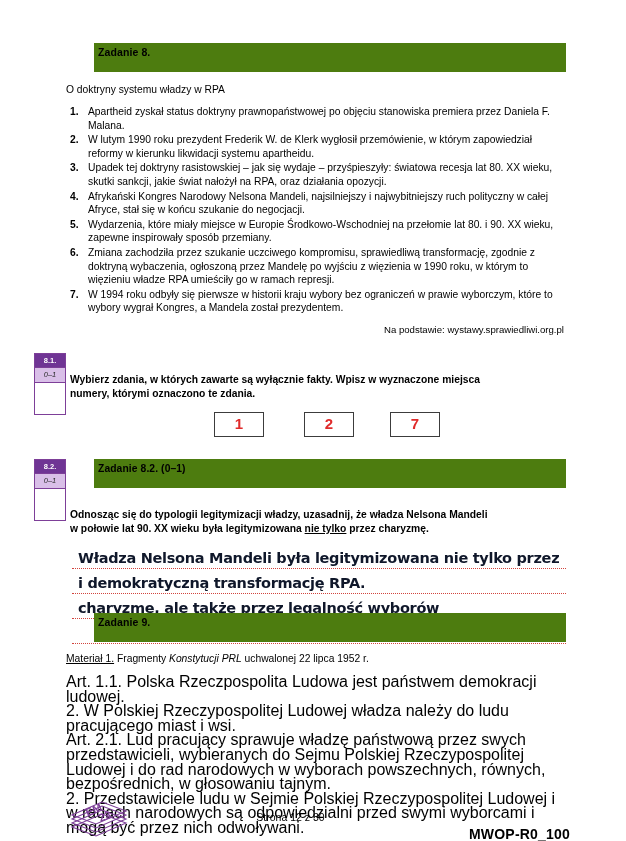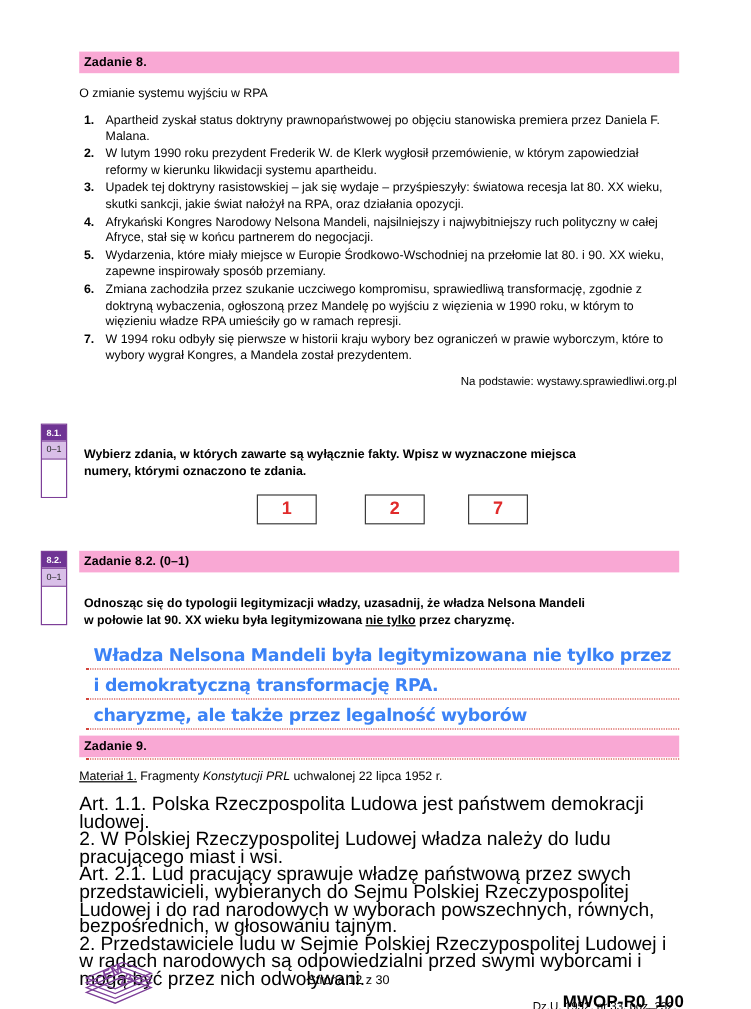--- a/index.html
+++ b/index.html
@@ -25,26 +25,27 @@
   
   .content {
     position: absolute;
     left: 66px;
     top: 0;
     width: 500px;
   }
 
   
   .band {
-    background: #f9a8d4;
+    background: #4d7c0f;
     font-weight: bold;
     font-size: 10.5px;
     line-height: 15px;
-    padding: 2px 0 1px 4px;
+    padding: 2px 0 12px 4px;
     letter-spacing: 0.1px;
+    margin-left: 28px;
   }
 
   .intro {
     font-size: 10.3px;
     line-height: 14px;
     margin-top: 11px;
   }
 
   
   ol.facts {
@@ -76,41 +77,42 @@
   
   .task {
     position: absolute;
     left: 34px;
     width: 532px;
   }
   .task .scorebox {
     position: absolute;
     left: 0;
     top: 0;
-    width: 22px;
+    width: 32px;
     border: 1px solid #7d3f98;
     box-sizing: border-box;
   }
   .scorebox .sb-id {
     background: #6f3494;
     color: #ffffff;
     font-size: 7.5px;
     font-weight: bold;
     text-align: center;
     line-height: 13px;
     height: 13px;
   }
   .scorebox .sb-range {
     background: #d9bfe8;
     color: #2a2a2a;
     font-size: 7.5px;
     text-align: center;
     line-height: 14px;
     height: 14px;
     border-top: 1px solid #7d3f98;
+    font-style: italic;
   }
   .scorebox .sb-blank {
     background: #ffffff;
     height: 31px;
     border-top: 1px solid #7d3f98;
   }
 
   .task .body {
     margin-left: 32px;
   }
@@ -162,21 +164,21 @@
     position: relative;
     height: 24px;
     border-bottom: 1.5px dotted #d2443d;
   }
   .aline .written {
     position: absolute;
     left: 6px;
     bottom: 2px;
     font-size: 14.5px;
     font-weight: bold;
-    color: #3b82f6;
+    color: #0f172a;
     font-family: "DejaVu Sans", sans-serif;
     letter-spacing: -0.3px;
     white-space: nowrap;
   }
 
   
   .matline {
     font-size: 10.3px;
     line-height: 14px;
     margin-top: 10px;
@@ -221,26 +223,26 @@
     letter-spacing: 0.2px;
   }
 </style>
 </head>
 <body>
 
 <div class="page">
 
   <div class="content" style="top:43px;">
     <div class="band">Zadanie 8.</div>
-    <div class="intro">O zmianie systemu wyjściu w RPA</div>
+    <div class="intro">O doktryny systemu władzy w RPA</div>
     <ol class="facts">
       <li><span class="num">1.</span><span>Apartheid zyskał status doktryny prawnopaństwowej po objęciu stanowiska premiera przez Daniela F. Malana.</span></li>
       <li><span class="num">2.</span><span>W lutym 1990 roku prezydent Frederik W. de Klerk wygłosił przemówienie, w którym zapowiedział reformy w kierunku likwidacji systemu apartheidu.</span></li>
       <li><span class="num">3.</span><span>Upadek tej doktryny rasistowskiej – jak się wydaje – przyśpieszyły: światowa recesja lat 80. XX wieku, skutki sankcji, jakie świat nałożył na RPA, oraz działania opozycji.</span></li>
-      <li><span class="num">4.</span><span>Afrykański Kongres Narodowy Nelsona Mandeli, najsilniejszy i najwybitniejszy ruch polityczny w całej Afryce, stał się w końcu partnerem do negocjacji.</span></li>
+      <li><span class="num">4.</span><span>Afrykański Kongres Narodowy Nelsona Mandeli, najsilniejszy i najwybitniejszy ruch polityczny w całej Afryce, stał się w końcu szukanie do negocjacji.</span></li>
       <li><span class="num">5.</span><span>Wydarzenia, które miały miejsce w Europie Środkowo-Wschodniej na przełomie lat 80. i 90. XX wieku, zapewne inspirowały sposób przemiany.</span></li>
       <li><span class="num">6.</span><span>Zmiana zachodziła przez szukanie uczciwego kompromisu, sprawiedliwą transformację, zgodnie z doktryną wybaczenia, ogłoszoną przez Mandelę po wyjściu z więzienia w 1990 roku, w którym to więzieniu władze RPA umieściły go w ramach represji.</span></li>
       <li><span class="num">7.</span><span>W 1994 roku odbyły się pierwsze w historii kraju wybory bez ograniczeń w prawie wyborczym, które to wybory wygrał Kongres, a Mandela został prezydentem.</span></li>
     </ol>
     <div class="source">Na podstawie: wystawy.sprawiedliwi.org.pl</div>
   </div>
 
   <div class="task" style="top:353px;">
     <div class="scorebox">
       <div class="sb-id">8.1.</div>

